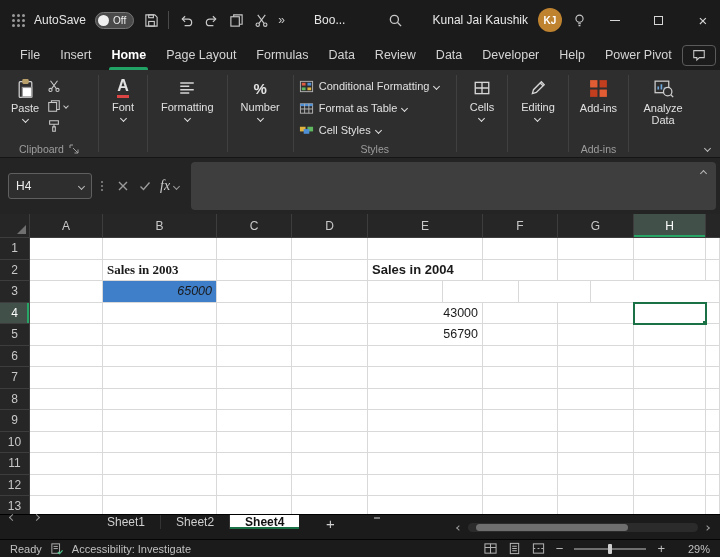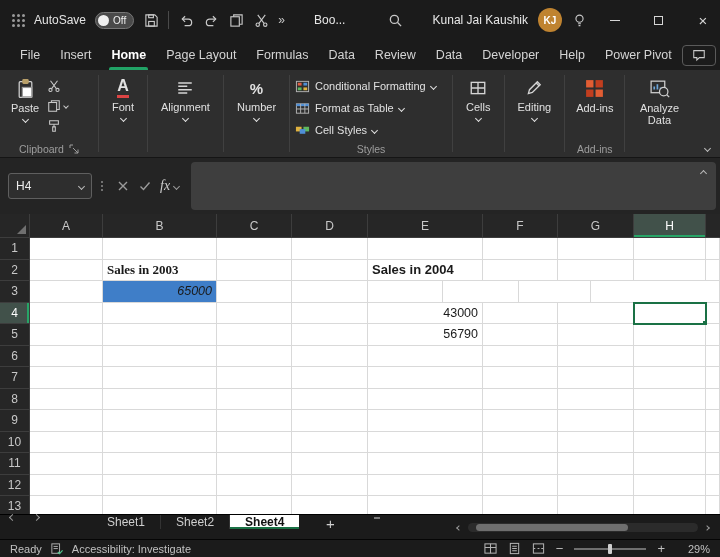--- a/index.html
+++ b/index.html
@@ -303,21 +303,21 @@
     <div class="gsep"></div>
 
     <div class="rgroup">
       <div class="content">
         <div class="collapsed">
           <span class="cicon">
             <svg viewBox="0 0 16 16" stroke="currentColor" stroke-width="1.3">
                 <path d="M2 3.5h12M2 6.5h8M2 9.5h12M2 12.5h8"></path>
               </svg>
           </span>
-          <span>Alignment</span>
+          <span>Formatting</span>
           <span class="chev"></span>
         </div>
       </div>
       <div class="glabel"></div>
     </div>
 
     <div class="gsep"></div>
 
     <div class="rgroup">
       <div class="content">

